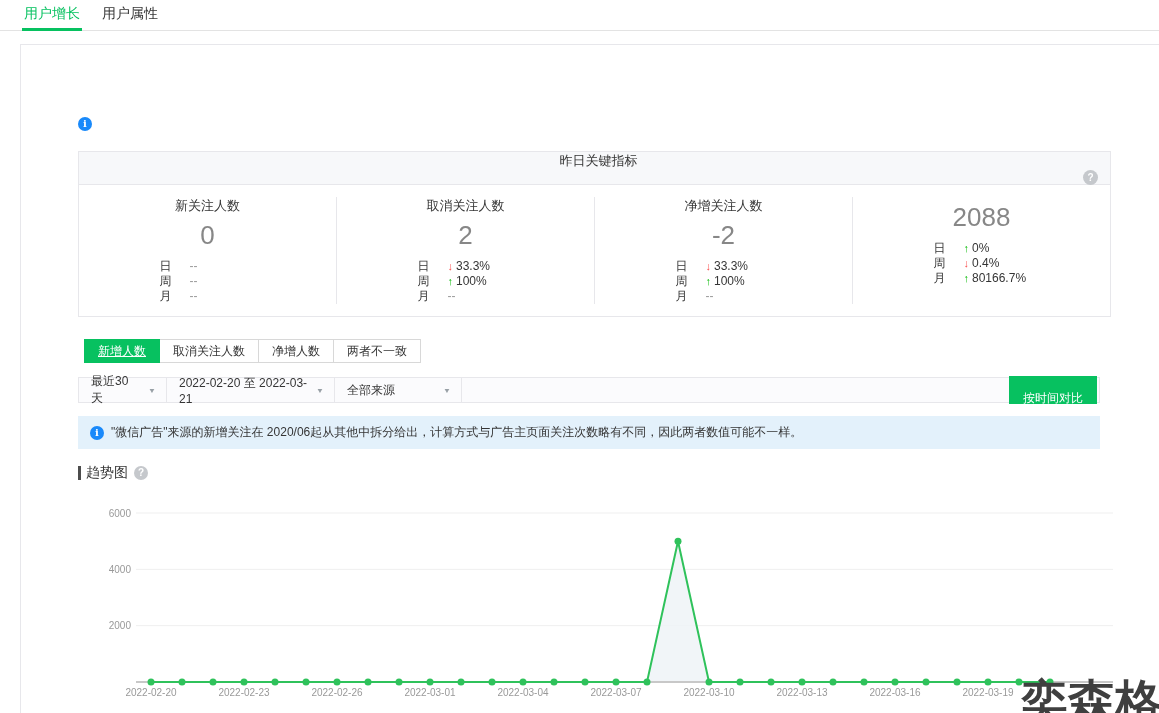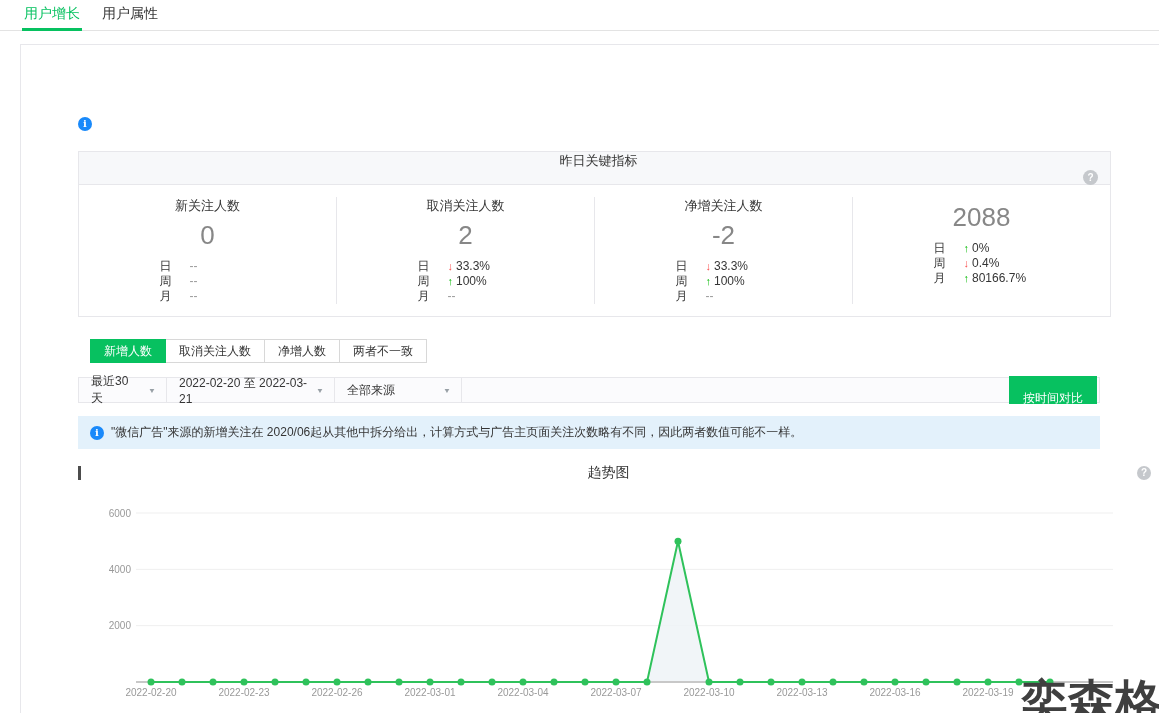--- a/index.html
+++ b/index.html
@@ -32,35 +32,35 @@
   .m-rows{display:inline-block;text-align:left;min-width:96px;}
   .m-row{display:flex;align-items:center;font-size:12px;line-height:15px;}
   .m-period{width:30px;}
   .arr{font-weight:bold;margin-right:3px;font-size:11px;}
   .up{color:#09bb07;} .down{color:#fa5151;}
   .flat{color:#9a9a9a;}
   
   .metric-tabs{margin:22px 0 0 57px;display:flex;}
   .mtab{height:24px;padding:0 13px;font-size:12px;background:#fff;border:1px solid #d8d8d8;color:#353535;
     margin-left:-1px;cursor:pointer;font-family:inherit;}
-  .mtab:first-child{margin-left:12px;}
+  .mtab:first-child{margin-left:6px;text-decoration:underline;}
   .mtab.active{background:#07c160;border-color:#07c160;color:#fff;position:relative;}
   
   .filter-bar{margin:14px 0 0 57px;width:1022px;height:26px;background:#fbfbfd;border:1px solid #e7e7eb;
     display:flex;align-items:center;box-sizing:border-box;}
   .fcell{height:100%;display:flex;align-items:center;justify-content:space-between;box-sizing:border-box;
     padding:0 10px 0 12px;border-right:1px solid #e7e7eb;font-size:12px;cursor:pointer;}
   .caret{font-size:8px;color:#98a0a6;margin-left:8px;transform:scaleY(.85);}
   .compare-btn{background:#07c160;color:#fff;border:none;font-size:12px;height:27px;padding:14px 14px;
     margin-left:auto;margin-right:2px;cursor:pointer;font-family:inherit;}
   
   .banner{margin:13px 0 0 57px;width:1022px;box-sizing:border-box;background:#e3f1fb;padding:8px 12px;
     font-size:12px;display:flex;align-items:center;gap:7px;}
   
-  .trend-head{margin:15px 8px 0 57px;display:flex;align-items:center;font-size:14px;justify-content:space-between;}
+  .trend-head{margin:15px 0 0 57px;display:flex;align-items:center;font-size:14px;}
   .bar-glyph{width:3px;height:14px;background:#4c4c4c;margin-right:5px;}
   .chart{margin:16px 0 0 60px;position:relative;}
   .chart svg{display:block;}
   .watermark{position:absolute;right:-3px;bottom:-12px;font-size:47px;font-weight:bold;color:#3f3f3f;
     line-height:1;z-index:5;white-space:nowrap;}
 </style>
 </head>
 <body>
 
 <div class="tabbar">

